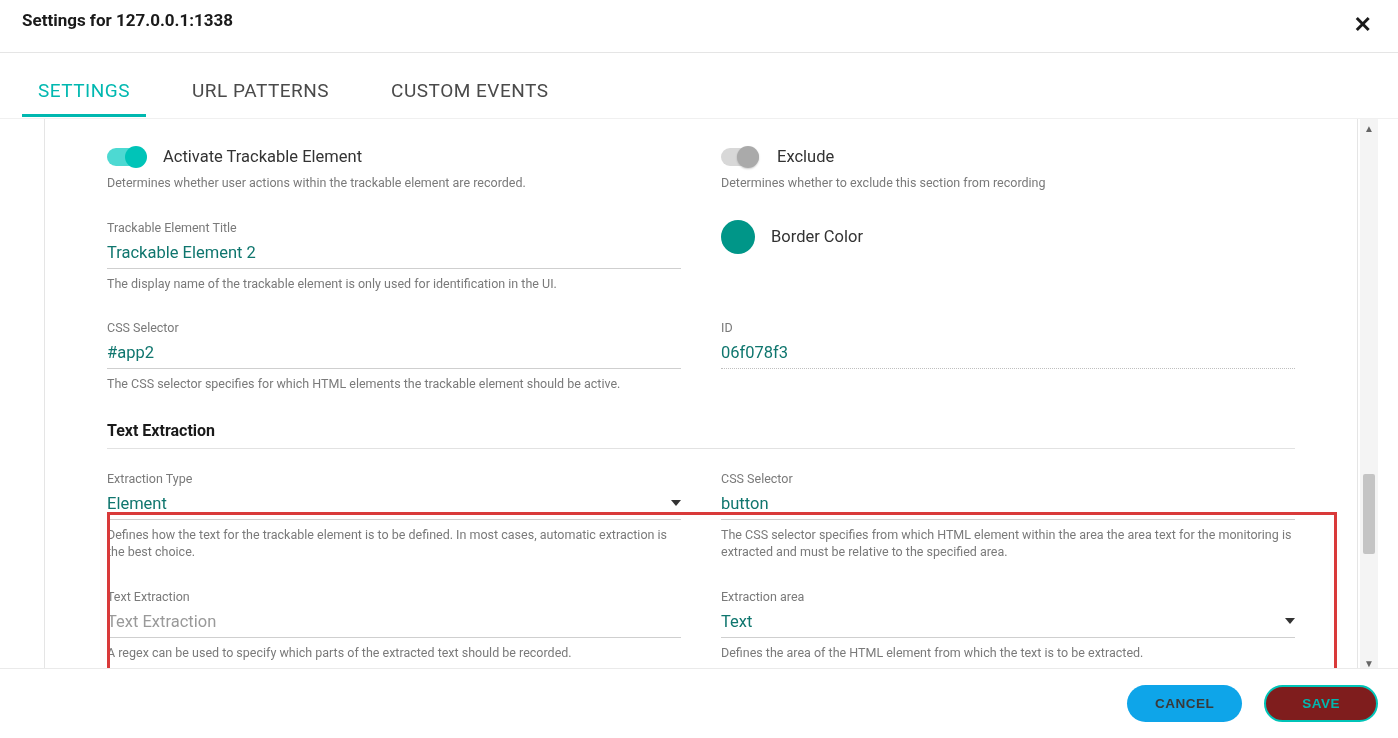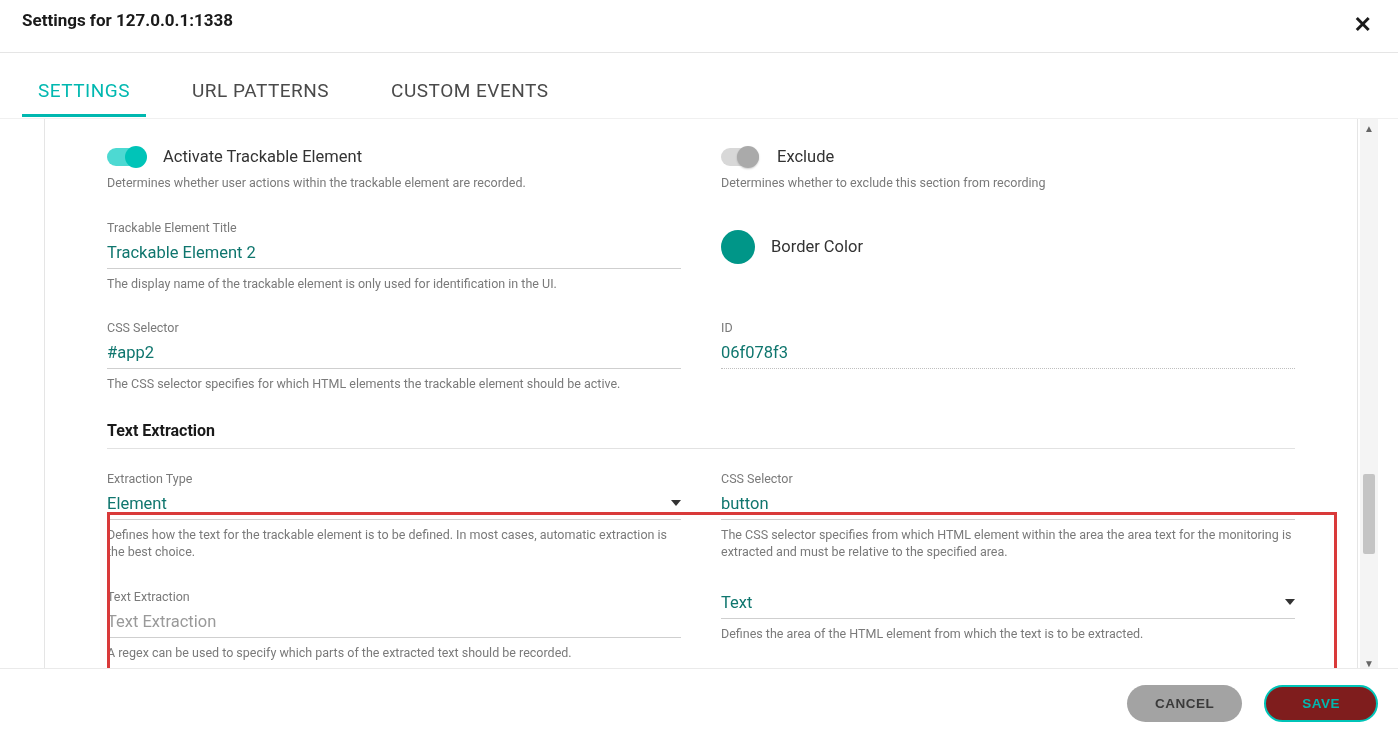--- a/index.html
+++ b/index.html
@@ -184,21 +184,21 @@
     display: flex;
     justify-content: flex-end;
     gap: 22px;
     background: #fff;
   }
   .btn {
     font-size: 13.5px; font-weight: 700; letter-spacing: 0.5px;
     padding: 10px 28px; border-radius: 20px; cursor: pointer;
     text-transform: uppercase;
   }
-  .btn-cancel { background: #a3a3a3; color: #3a3a3a; border: none; }
+  .btn-cancel { background: #0ea5e9; color: #3a3a3a; border: none; }
   .btn-save   { background: #7f1d1d; color: #00b8b0; border: 2px solid #00c4b8; padding: 9px 36px; }
 </style>
 </head>
 <body>
 
 <div class="dialog-header">
   <div class="dialog-title">Settings for 127.0.0.1:1338</div>
   <div class="close-icon">✕</div>
 </div>
 
@@ -228,21 +228,21 @@
       </div>
     </div>
 
     <div class="row">
       <div class="col">
         <div class="field-label">Trackable Element Title</div>
         <div class="field-value">Trackable Element 2</div>
         <div class="helper">The display name of the trackable element is only used for identification in the UI.</div>
       </div>
       <div class="col">
-        <div class="color-line" style="margin-top:10px;text-align:right;">
+        <div class="color-line" style="text-align:right;">
           <div class="color-swatch"></div>
           <div class="color-label">Border Color</div>
         </div>
       </div>
     </div>
 
     <div class="row">
       <div class="col">
         <div class="field-label">CSS Selector</div>
         <div class="field-value">#app2</div>
@@ -272,20 +272,21 @@
       </div>
     </div>
 
     <div class="row" style="margin-bottom:10px;">
       <div class="col">
         <div class="field-label">Text Extraction</div>
         <div class="field-value placeholder">Text Extraction</div>
         <div class="helper">A regex can be used to specify which parts of the extracted text should be recorded.</div>
       </div>
       <div class="col">
+        <div class="field-label">Extraction area</div>
         <div class="field-value field-select">
           <span>Text</span>
           <span class="dropdown-caret"></span>
         </div>
         <div class="helper">Defines the area of the HTML element from which the text is to be extracted.</div>
       </div>
     </div>
 
   </div>
 

